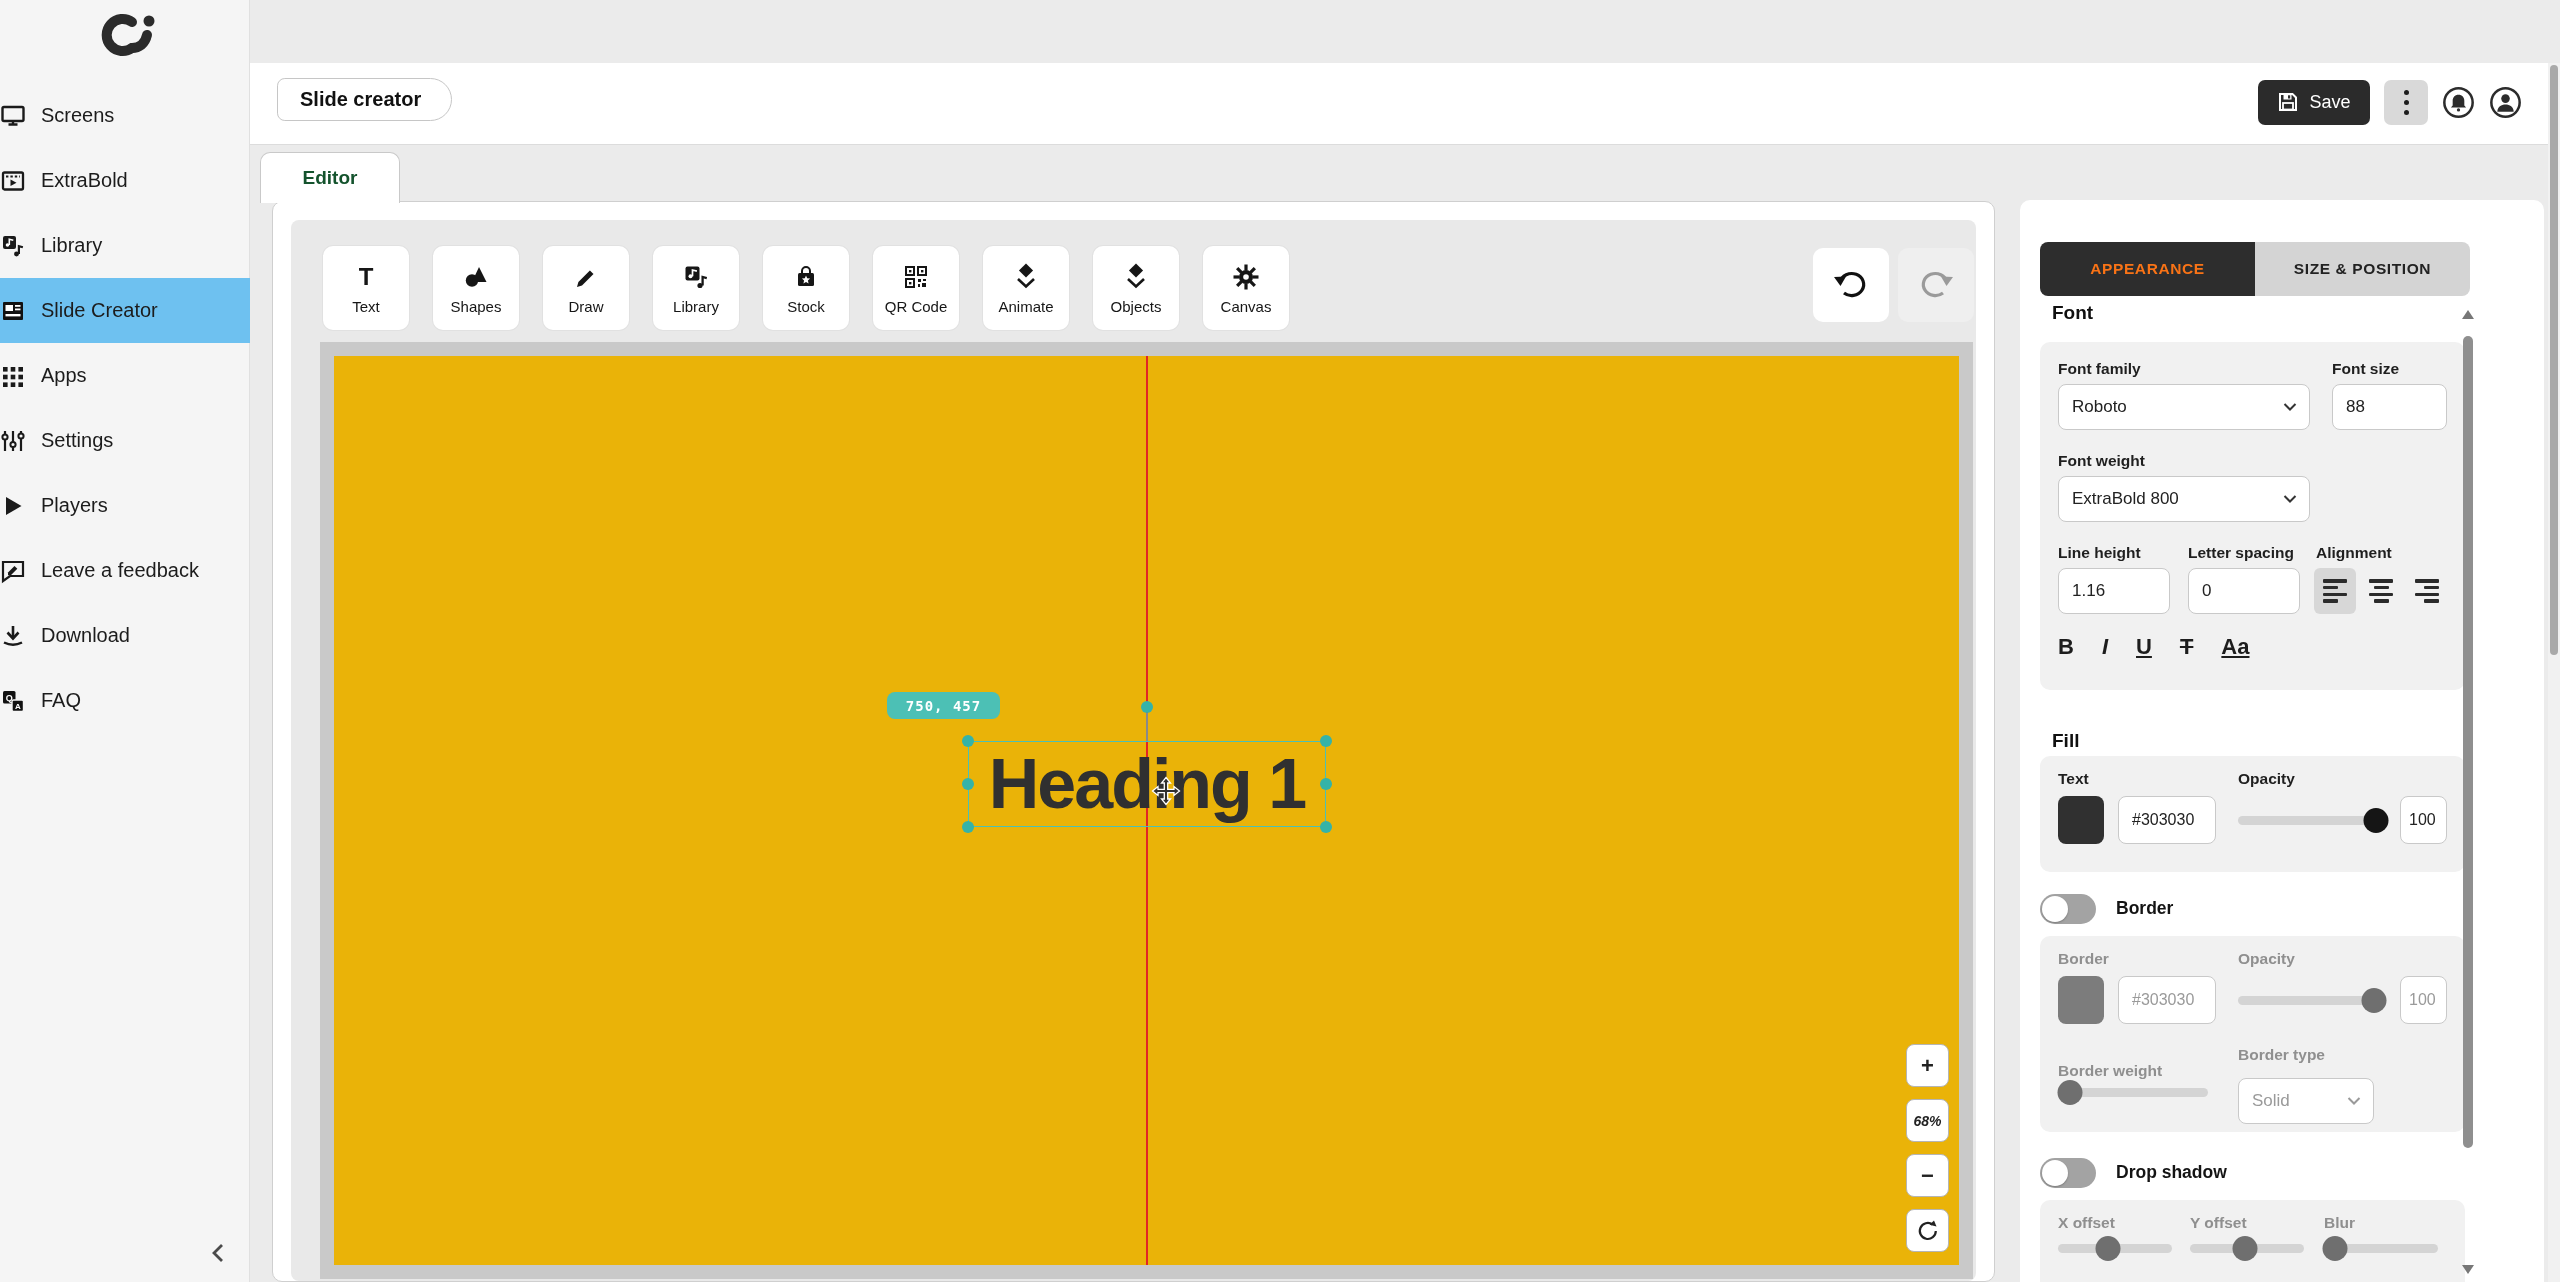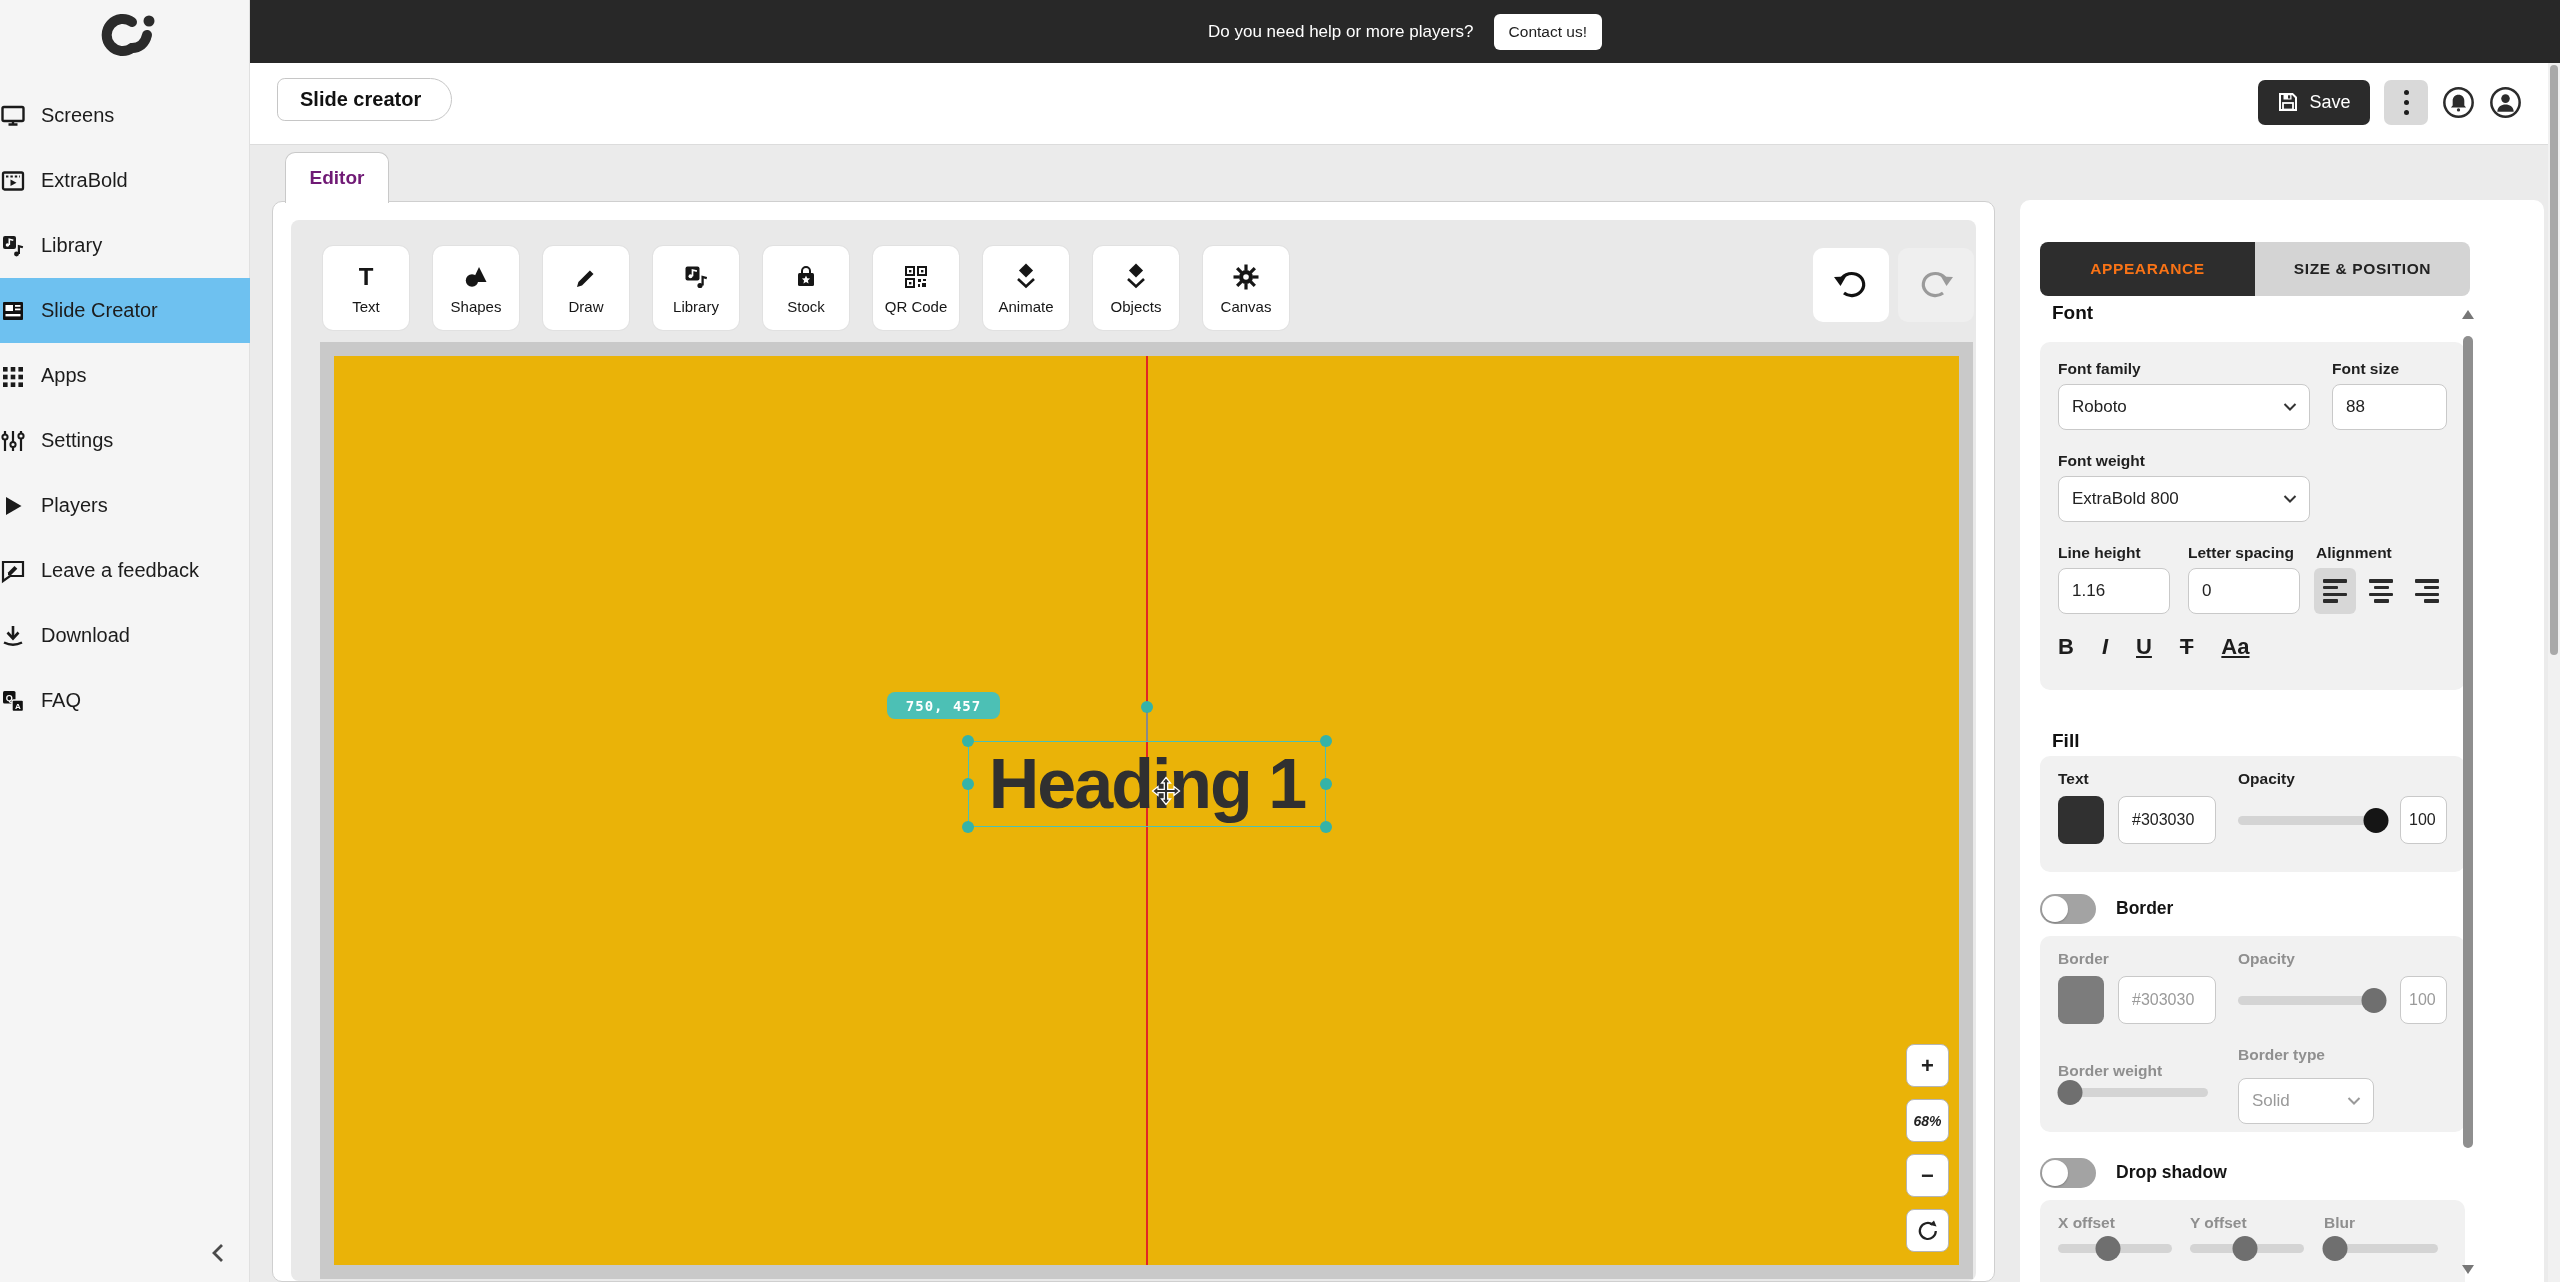--- a/index.html
+++ b/index.html
@@ -25,21 +25,21 @@
   .header-row { position:absolute; left:250px; top:63px; width:2310px; height:82px; background:#fff; border-bottom:1px solid #dcdcdc; z-index:10; }
   .title-chip { position:absolute; left:27px; top:15px; height:43px; display:flex; align-items:center; padding:0 30px 0 22px; border:1px solid #c6c6c6; border-radius:8px 22px 22px 8px; font-size:20px; font-weight:bold; color:#111; background:#fff; }
   .header-actions { position:absolute; right:38px; top:14px; height:50px; display:flex; align-items:center; gap:14px; }
   .save-btn { width:112px; height:45px; background:#2b2b2b; border:none; border-radius:7px; color:#fff; font-size:18px; display:flex; align-items:center; justify-content:center; gap:10px; cursor:pointer;margin-left:38px; }
   .kebab-btn { width:44px; height:45px; background:#d9d9d9; border:none; border-radius:7px; display:flex; flex-direction:column; align-items:center; justify-content:center; gap:5px; cursor:pointer; }
   .kebab-btn i { width:5px; height:5px; border-radius:50%; background:#1e1e1e; }
   .icon-circle { width:33px; height:33px; border-radius:50%; overflow:hidden; cursor:pointer; display:flex; }
 
   
   .content-bg { position:absolute; left:250px; top:145px; width:2310px; height:1137px; background:#ebebeb; }
-  .editor-tab { position:absolute; left:285px; top:152px; width:104px; height:51px; background:#fff; border:1px solid #c9c9c9; border-bottom:none; border-radius:10px 10px 0 0; display:flex; align-items:center; justify-content:center; font-size:19px; font-weight:bold; color:#701a75; z-index:3; cursor:pointer; }
+  .editor-tab { position:absolute; left:260px; top:152px; width:140px; height:51px; background:#fff; border:1px solid #c9c9c9; border-bottom:none; border-radius:10px 10px 0 0; display:flex; align-items:center; justify-content:center; font-size:19px; font-weight:bold; color:#14532d; z-index:3; cursor:pointer; }
   .editor-card { position:absolute; left:272px; top:201px; width:1723px; height:1081px; background:#fff; border:1px solid #cfcfcf; border-radius:10px; z-index:2; }
   .workspace { position:absolute; left:18px; top:18px; right:18px; bottom:0; background:#e9e9e9; border-radius:8px; }
 
   
   .tools-row { position:absolute; left:32px; top:26px; display:flex; gap:24px; }
   .tool-btn { width:86px; height:84px; background:#fff; border-radius:10px; display:flex; flex-direction:column; align-items:center; justify-content:center; gap:6px; cursor:pointer; box-shadow:0 0 0 1px rgba(0,0,0,0.03); }
   .tool-btn span { font-size:15px; color:#161616; }
   .tool-glyph { height:30px; display:flex; align-items:center; justify-content:center; font-weight:bold; font-size:24px; color:#161616; }
   .undo-btn,.redo-btn { position:absolute; top:28px; width:76px; height:74px; border-radius:10px; display:flex; align-items:center; justify-content:center; cursor:pointer; }
   .undo-btn { left:1522px; background:#fff; }
@@ -215,24 +215,20 @@
         <span>FAQ</span>
       </div>
     </div>
     <div class="collapse-btn">
       <svg width="22" height="26" viewBox="0 0 22 26">
           <polyline points="15,5 7,13 15,21" fill="none" stroke="#4a4a4a" stroke-width="2.8"></polyline>
         </svg>
     </div>
   </div>
 
-  <div class="topbar">
-    <span class="help-text">Do you need help or more players?</span>
-    <button class="contact-btn">Contact us!</button>
-  </div>
 
   <div class="header-row">
     <div class="title-chip">
       <span>Slide creator</span>
     </div>
     <div class="header-actions">
       <button class="save-btn">
         <svg width="22" height="22" viewBox="0 0 22 22">
             <path d="M3 3 h12.5 L19 6.5 V19 H3 z" fill="none" stroke="#fff" stroke-width="2"></path>
             <rect x="6.5" y="3.5" width="8" height="5" fill="#fff"></rect>

